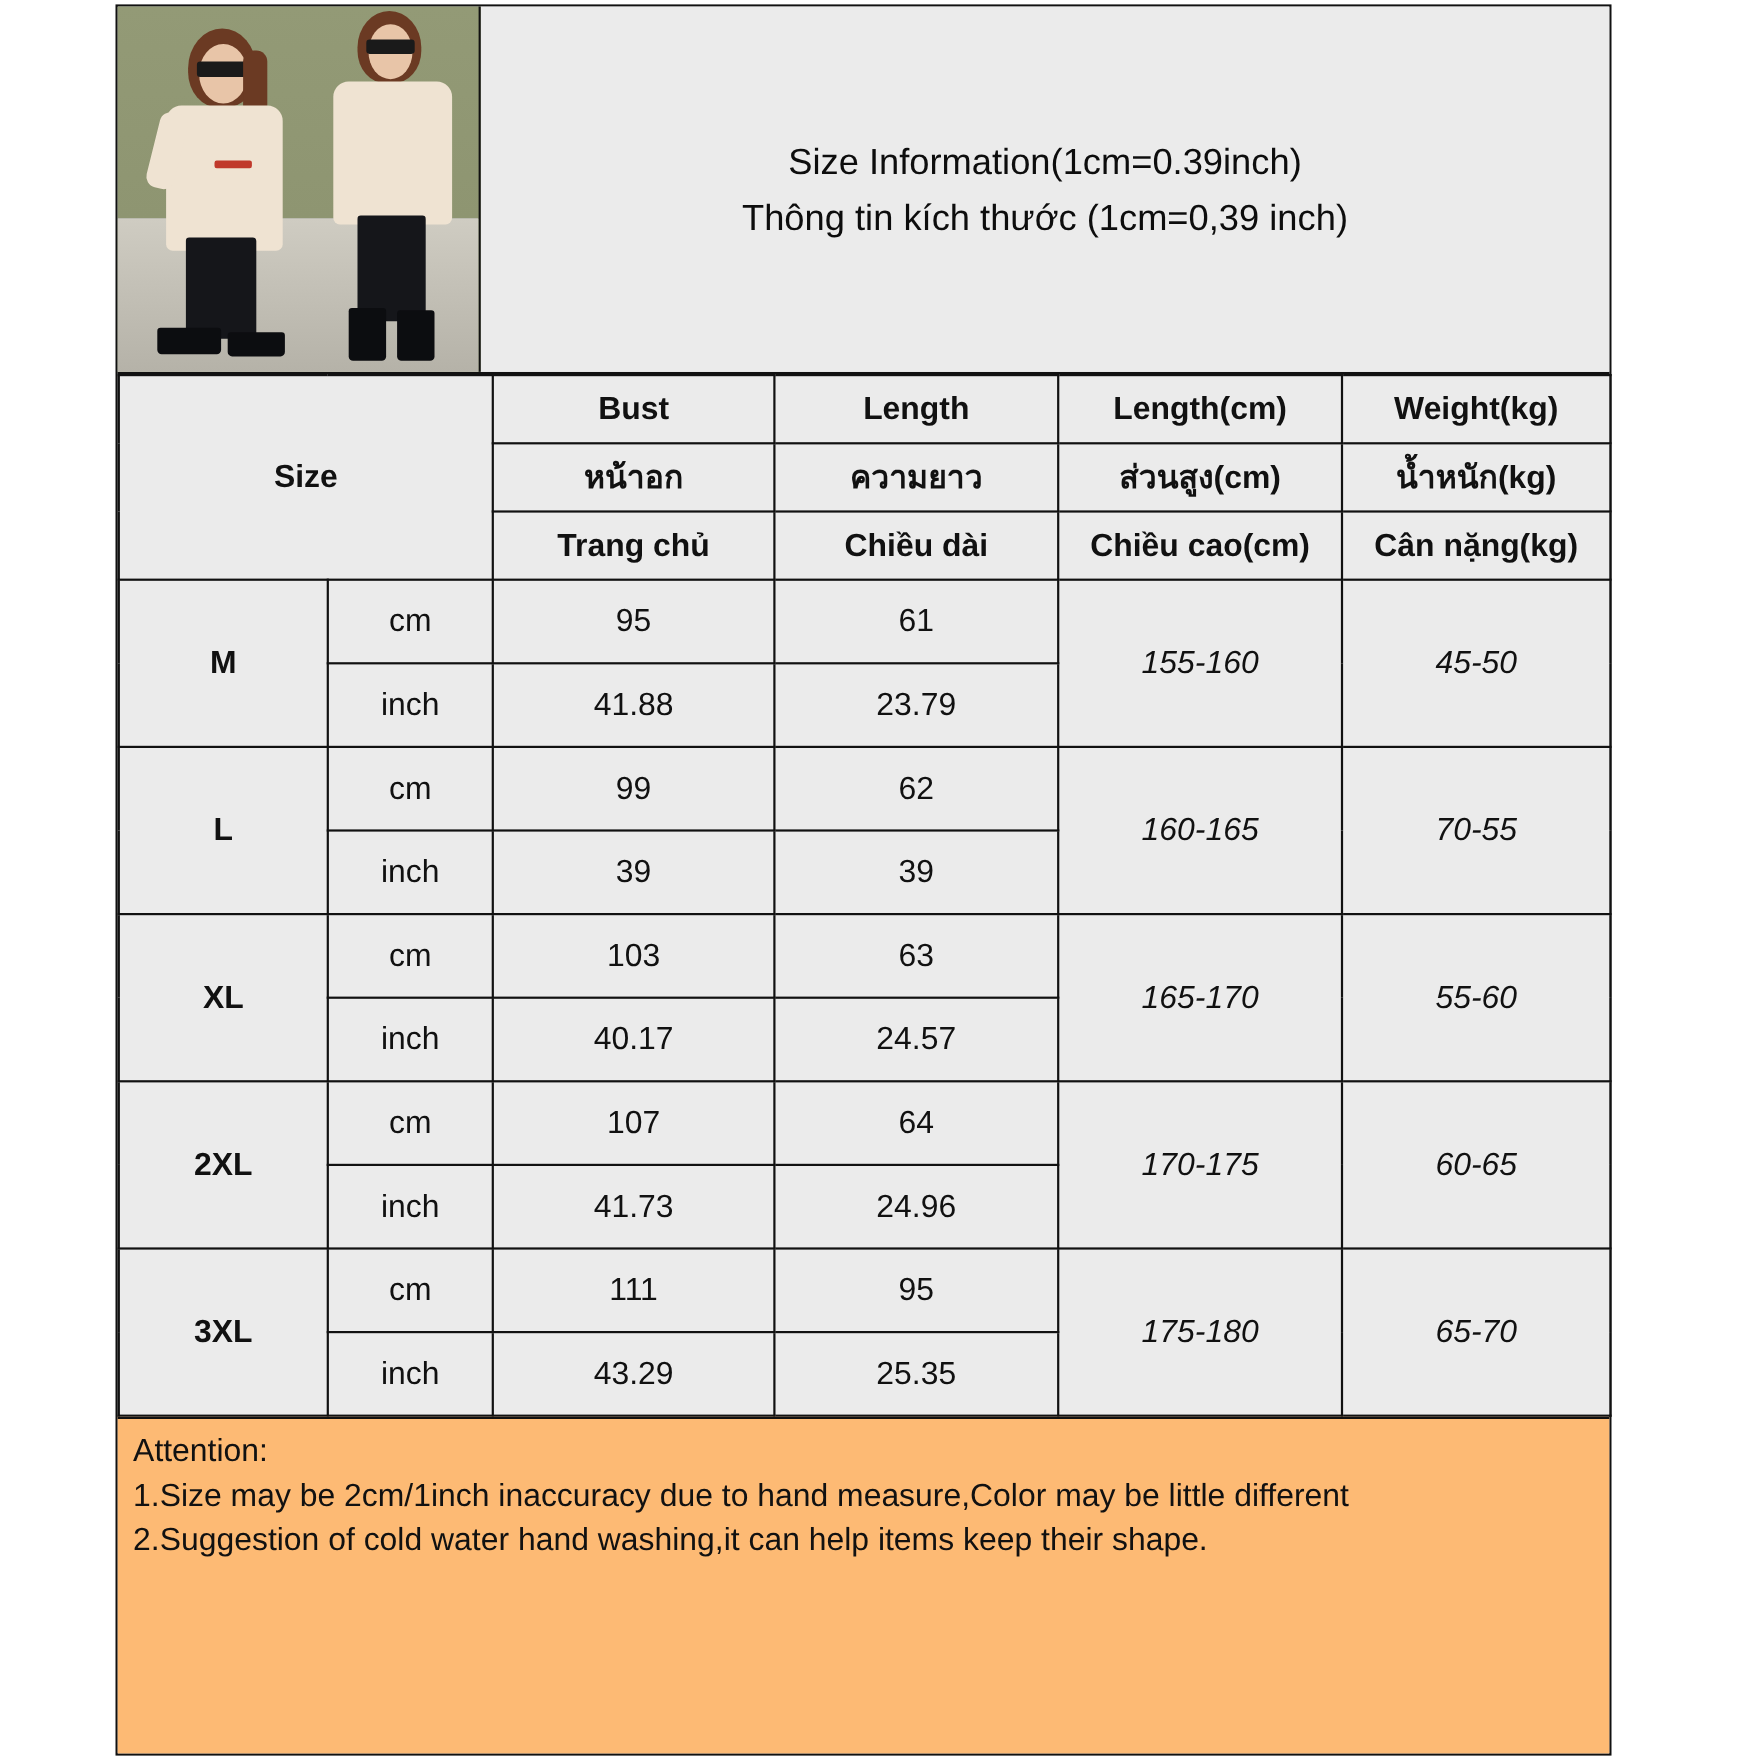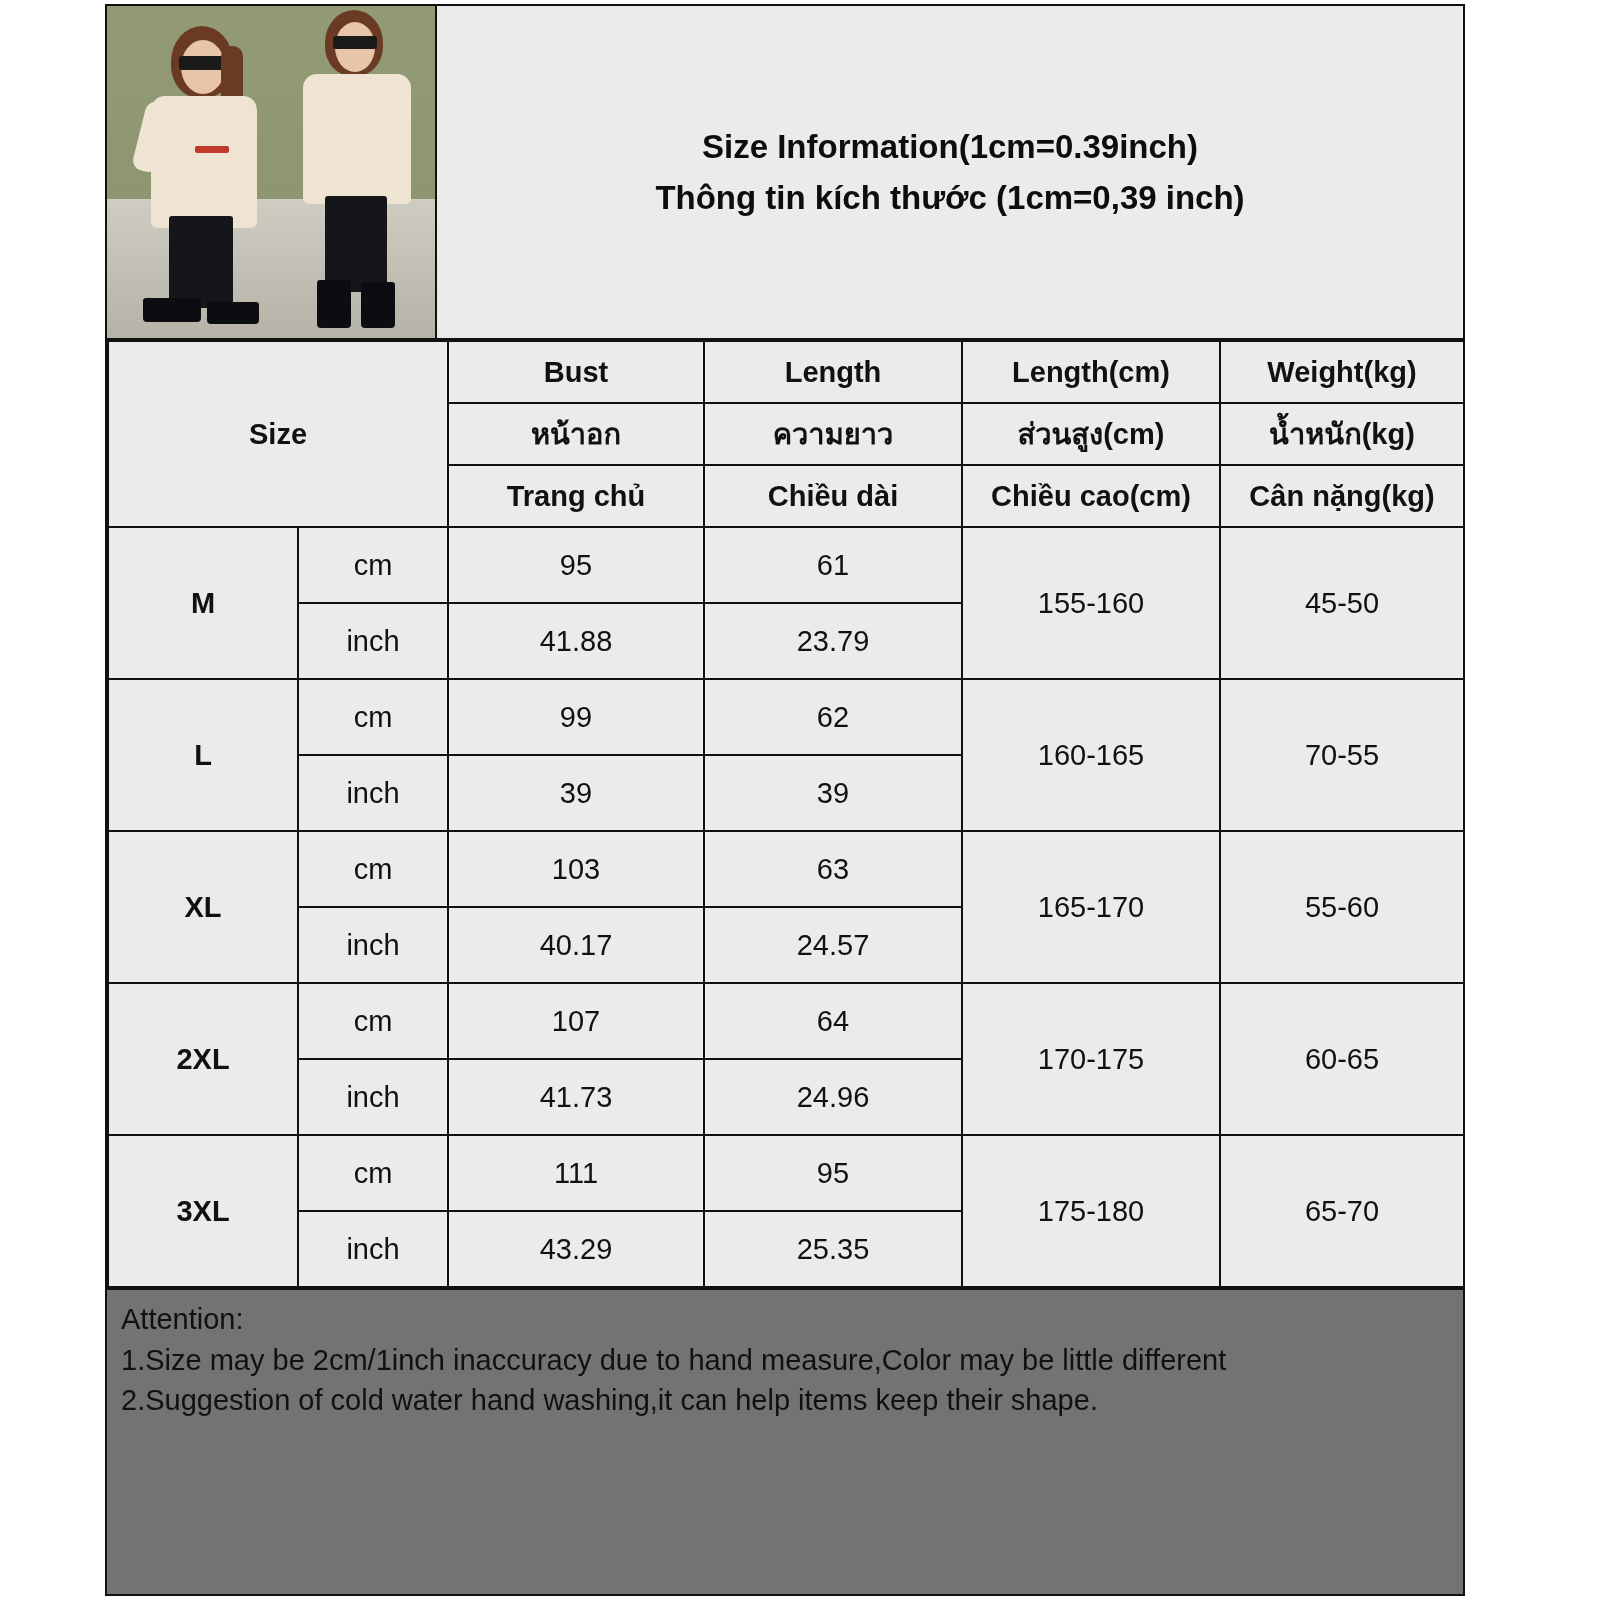--- a/index.html
+++ b/index.html
@@ -114,21 +114,21 @@
     flex: 1;
     background: #ebebeb;
     display: flex;
     flex-direction: column;
     align-items: center;
     justify-content: center;
     padding: 0 20px;
     box-sizing: border-box;
   }
   .title-line {
-    font-weight: bold;
+    font-weight: normal;
     font-size: 33px;
     line-height: 1.55;
     color: #0d0d0d;
     text-align: center;
     white-space: nowrap;
   }
 
   
   table.size-table {
     border-collapse: collapse;
@@ -174,26 +174,27 @@
     font-weight: normal;
     font-size: 28px;
     background: #eaeaea;
   }
   td.val {
     font-size: 30px;
     height: 74px;
   }
   td.span-val {
     font-size: 30px;
+    font-style: italic;
   }
 
   
   .attention {
     flex: 1;
-    background: #737373;
+    background: #fdba74;
     padding: 10px 14px 0 14px;
     box-sizing: border-box;
     border-top: 2px solid #111111;
   }
   .attention p {
     margin: 0 0 2px 0;
     font-size: 29px;
     line-height: 1.33;
     color: #111;
   }

